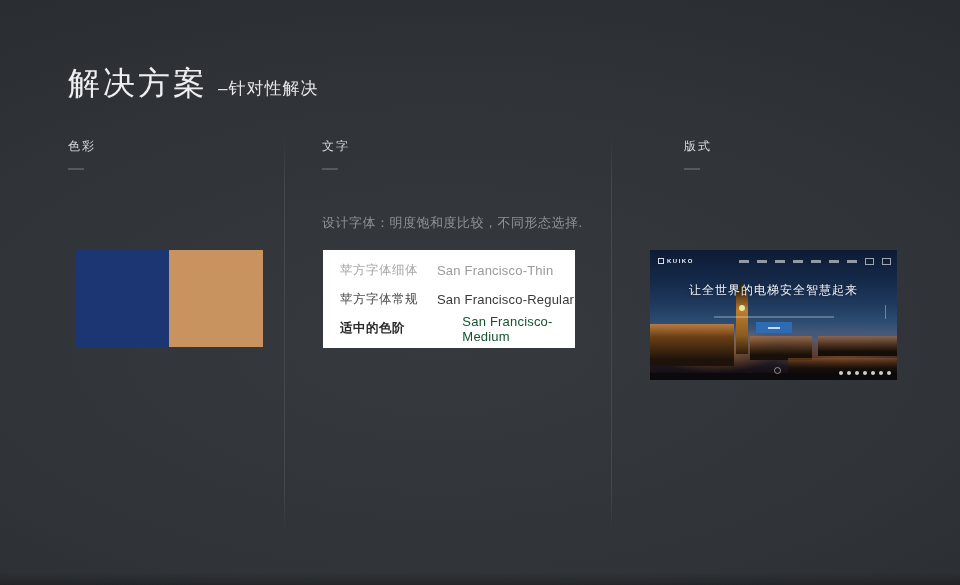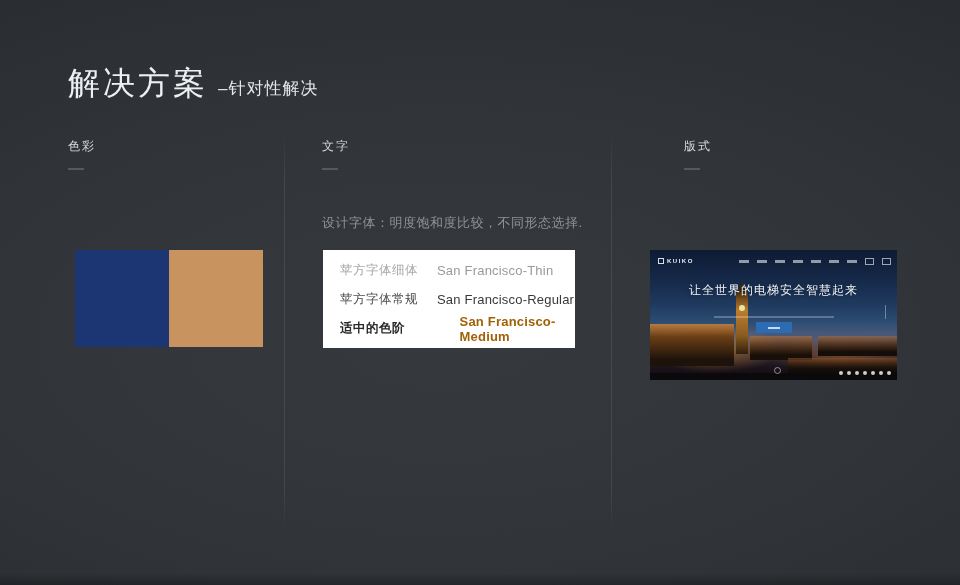--- a/index.html
+++ b/index.html
@@ -56,21 +56,21 @@
     background:#ffffff; padding:6px 0 0 17px;
   }
   .frow { display:flex; align-items:center; height:29px; }
   .frow .cn { width:97px; font-size:12.5px; letter-spacing:.5px; }
   .frow .en { font-size:13px; letter-spacing:.2px; }
   .frow-thin .cn    { color:#a6a6a8; font-weight:300; }
   .frow-thin .en    { color:#9a9a9c; font-weight:300; }
   .frow-regular .cn { color:#4b4b4d; font-weight:400; }
   .frow-regular .en { color:#39393b; font-weight:400; }
   .frow-medium .cn  { color:#2a2a2c; font-weight:700; }
-  .frow-medium .en  { color:#a16207; font-weight:700;margin-left:43px; }
+  .frow-medium .en  { color:#14532d; font-weight:400;margin-left:43px; }
   
   .thumb {
     position:absolute; left:650px; top:250px; width:247px; height:130px;
     overflow:hidden;
     background:linear-gradient(180deg,
       #0d1b34 0%, #152848 22%, #1f3a5e 42%, #2c4c72 55%,
       #46587a 64%, #4e5674 69%, #35313f 78%, #1b141b 90%, #0f0c10 100%);
   }
   .thumb::before {
     content:""; position:absolute; inset:0;

